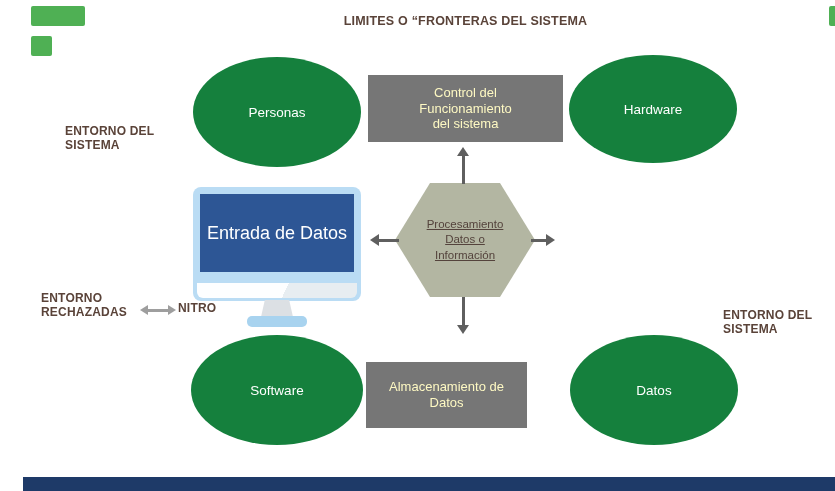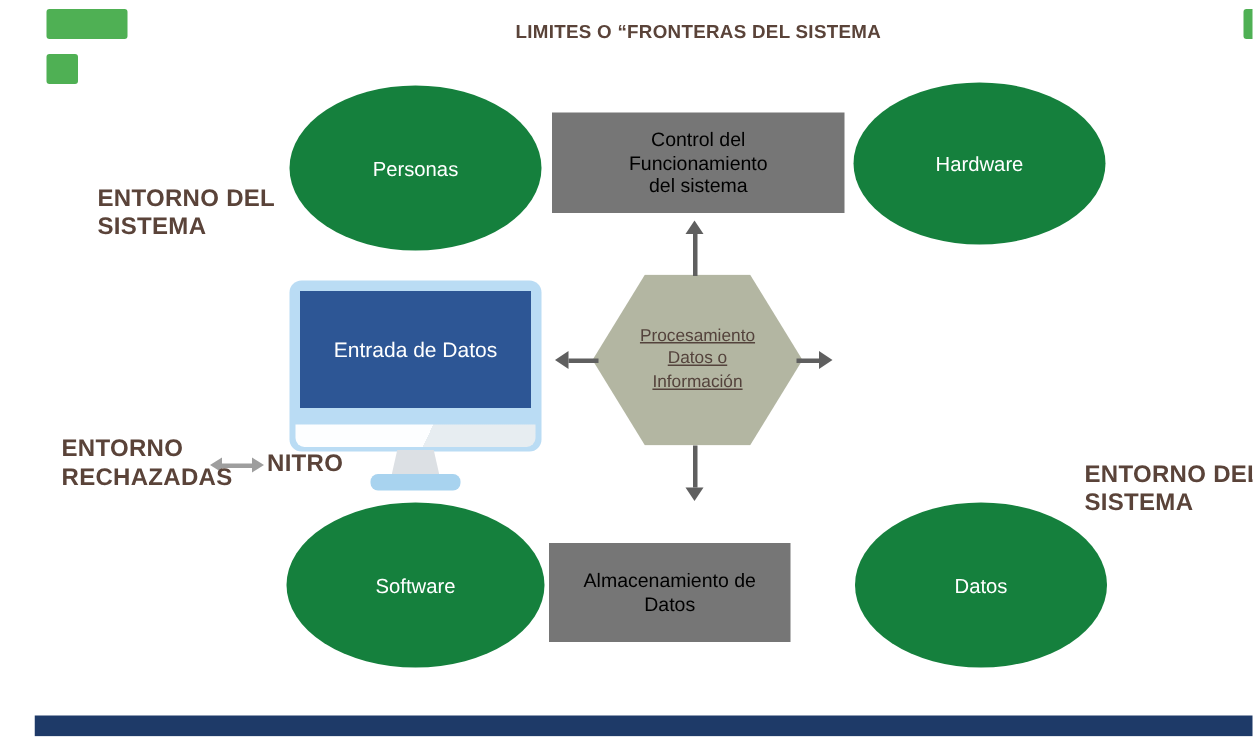--- a/index.html
+++ b/index.html
@@ -12,54 +12,54 @@
     position:absolute;border-radius:50%;background:#15803d;color:#fff;
     display:flex;align-items:center;justify-content:center;
     font-size:13.5px;text-align:center;
   }
   .el-personas{left:170px;top:57px;width:168px;height:110px;}
   .el-hardware{left:546px;top:55px;width:168px;height:108px;}
   .el-software{left:168px;top:335px;width:172px;height:110px;}
   .el-datos{left:547px;top:335px;width:168px;height:110px;}
   
   .graybox{
-    position:absolute;background:#767676;color:#000000;
+    position:absolute;background:#767676;color:#fef9c3;
     display:flex;align-items:center;justify-content:center;
     text-align:center;font-size:13px;line-height:1.22;white-space:pre-line;
   }
   .box-control{left:345px;top:75px;width:195px;height:67px;}
   .box-almacen{left:343px;top:362px;width:161px;height:66px;}
   
   .hexagon{
     position:absolute;left:372px;top:183px;width:140px;height:114px;
     background:#b3b6a2;color:#54433c;
     clip-path:polygon(0% 50%,25% 0%,75% 0%,100% 50%,75% 100%,25% 100%);
     display:flex;align-items:center;justify-content:center;
     text-align:center;font-size:11.5px;line-height:1.35;white-space:pre-line;text-decoration:underline;
   }
   
   .monitor{position:absolute;width:168px;height:141px;}
   .mon-left{left:170px;top:187px;}
   .mon-right{left:540px;top:187px;}
   .monitor-frame{position:absolute;left:0;top:0;width:168px;height:114px;background:#badcf4;border-radius:8px;}
   .monitor-screen{
     position:absolute;left:7px;top:7px;width:154px;height:78px;background:#2d5695;color:#fff;
-    display:flex;align-items:center;justify-content:center;font-size:14px;text-align:center;
+    display:flex;align-items:center;justify-content:center;font-size:18px;text-align:center;
   }
   .monitor-chin{
     position:absolute;left:4px;top:96px;width:160px;height:15px;
     background:linear-gradient(115deg,#fdfeff 55%,#e7edf1 55%);
     border-radius:0 0 6px 6px;
   }
   .monitor-stand{position:absolute;left:68px;top:113px;width:32px;height:17px;background:#dce0e4;
     clip-path:polygon(12% 0,88% 0,100% 100%,0 100%);}
   .monitor-base{position:absolute;left:54px;top:129px;width:60px;height:11px;background:#a8d3ef;border-radius:5px;}
   
   .brown{
-    position:absolute;color:#5a4339;font-weight:bold;font-size:16px;
+    position:absolute;color:#5a4339;font-weight:bold;font-size:12px;
     line-height:1.18;white-space:pre-line;letter-spacing:0.2px;
   }
   .lbl-title{left:50px;right:0;top:14px;text-align:center;font-size:12.5px;}
   .lbl-entorno-left{left:42px;top:124px;}
   .lbl-rechazadas{left:18px;top:291px;}
   .lbl-nitro{left:155px;top:301px;}
   .lbl-entorno-right{left:700px;top:308px;}
   .lbl-aceptadas{left:40px;right:0;top:450px;text-align:center;}
   
   .aline{position:absolute;background:#5f5f5f;}

